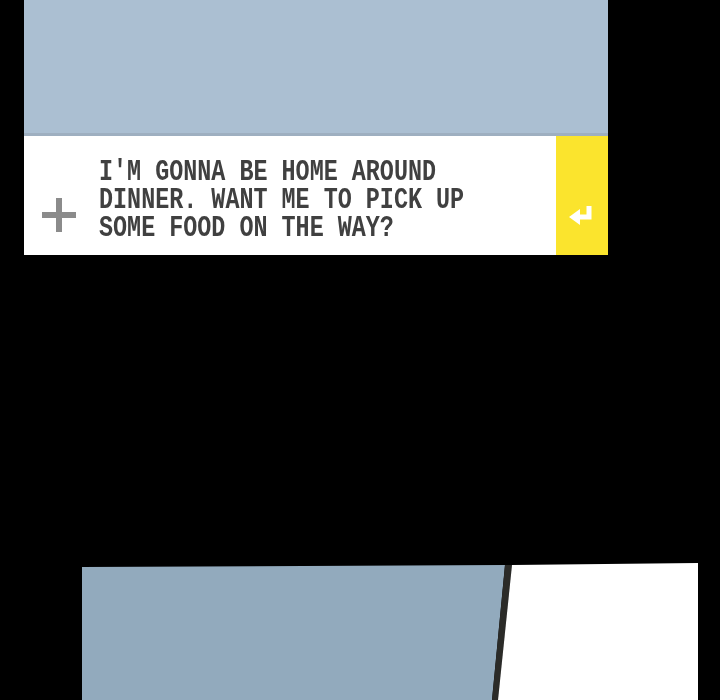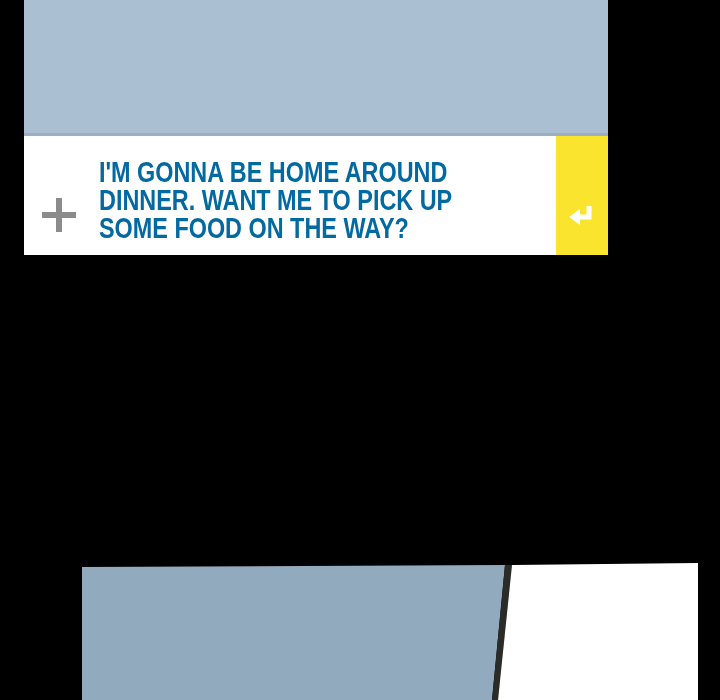--- a/index.html
+++ b/index.html
@@ -15,21 +15,21 @@
     background: #ABBFD2; border-bottom: 3px solid #9EAFC0; box-sizing: border-box;
   }
   .message-bar {
     position: absolute; left: 0; top: 136px; width: 584px; height: 119px;
     background: #FFFFFF;
   }
   .plus-btn {
     position: absolute; left: 17px; top: 61px; width: 36px; height: 36px;
     background: none; border: none; padding: 0; cursor: pointer; display: block;
   }
-  .msg-text { position: absolute; left: 75px; top: 22px; color: #0369a1; }
+  .msg-text { position: absolute; left: 75px; top: 22px; color: #404040; font-family: Liberation Mono, monospace; }
   .msg-line {
     font-size: 30px; line-height: 28px; font-weight: 700;
     white-space: nowrap; letter-spacing: 0px;
     transform: scaleX(0.78); transform-origin: 0 0;
   }
   .send-btn {
     position: absolute; right: 0; top: 0; width: 52px; height: 119px;
     background: #FBE42D; border: none; padding: 0; cursor: pointer;
   }
   .send-icon { position: absolute; left: 11px; top: 65px; width: 30px; height: 30px; }

